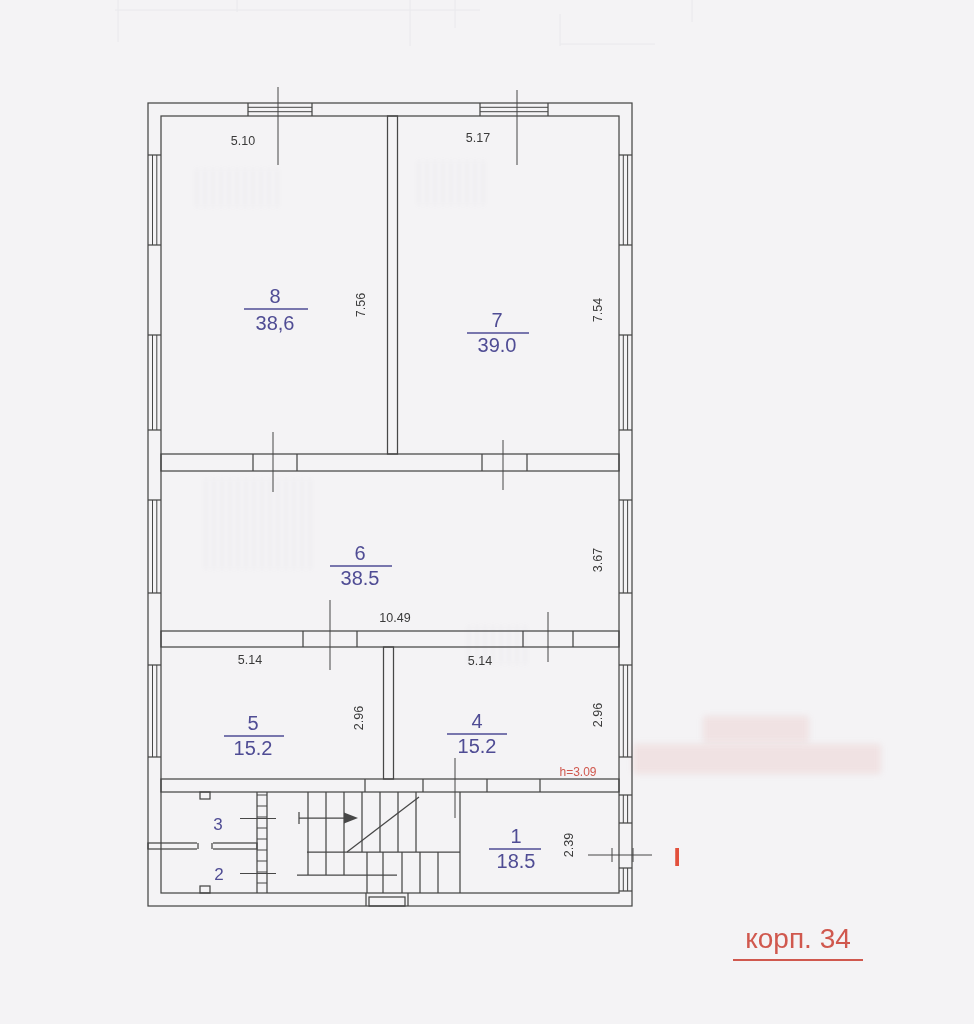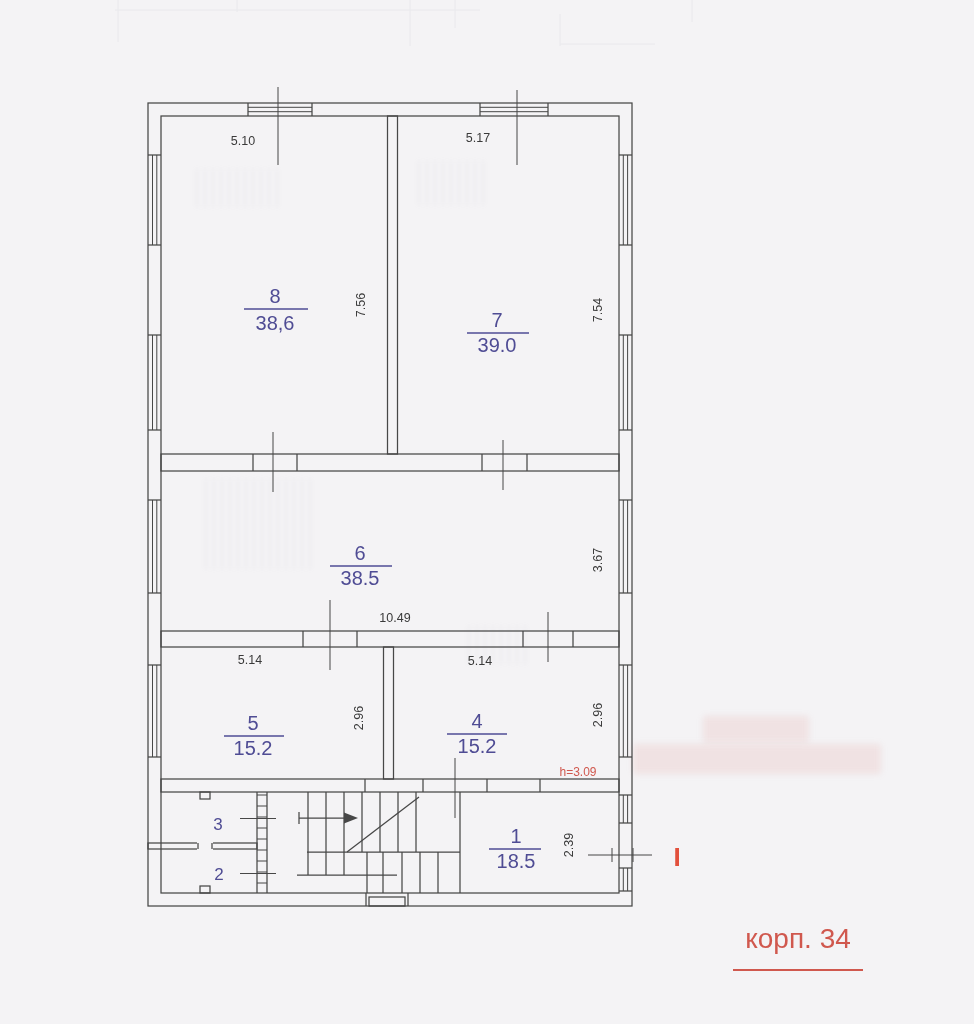--- a/index.html
+++ b/index.html
@@ -25,21 +25,21 @@
     background:repeating-linear-gradient(90deg,rgba(150,150,168,.16) 0 2px,transparent 2px 8px);}
   .s1{left:196px;top:168px;width:82px;height:40px;}
   .s2{left:418px;top:160px;width:72px;height:46px;}
   .s3{left:205px;top:478px;width:112px;height:92px;}
   .s4{left:468px;top:625px;width:62px;height:40px;}
   
   .title-block{
     position:absolute;left:718px;top:924px;width:160px;text-align:center;
     color:var(--red-note,#d0584e);font-size:28px;line-height:1.1;
   }
-  .title-block .building{display:inline-block;padding:0 12px 14px;border-bottom:2px solid var(--red-note,#d0584e);}
+  .title-block .building{display:inline-block;padding:0 12px 4px;border-bottom:2px solid var(--red-note,#d0584e);}
   .title-block .floor{margin-top:2px;}
   
   svg{position:absolute;left:0;top:0;}
   svg text{font-family:"Liberation Sans",sans-serif;}
   .ln{stroke:var(--line,#474747);stroke-width:1.25;fill:none;}
   .lnthin{stroke:var(--line,#474747);stroke-width:1;fill:none;}
   .erase{fill:var(--bg,#f4f3f5);stroke:none;}
   .dim{font-size:12.5px;fill:var(--dim-text,#3a3a3a);text-anchor:middle;}
   .dim-red{font-size:12px;fill:var(--red-note,#d0584e);text-anchor:middle;}
   .room-num,.room-area{font-size:20px;fill:var(--room-label,#4f4c94);text-anchor:middle;}

